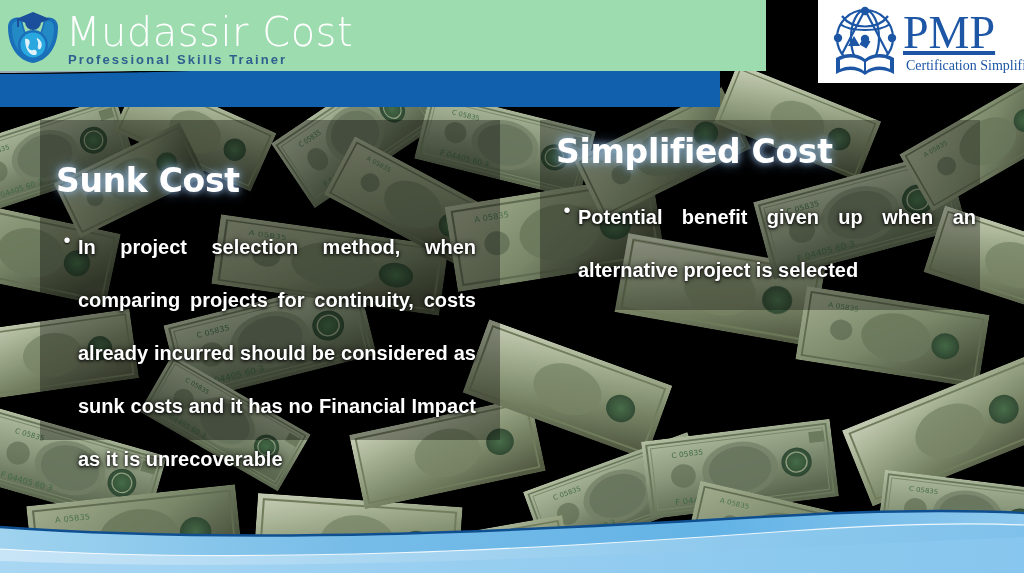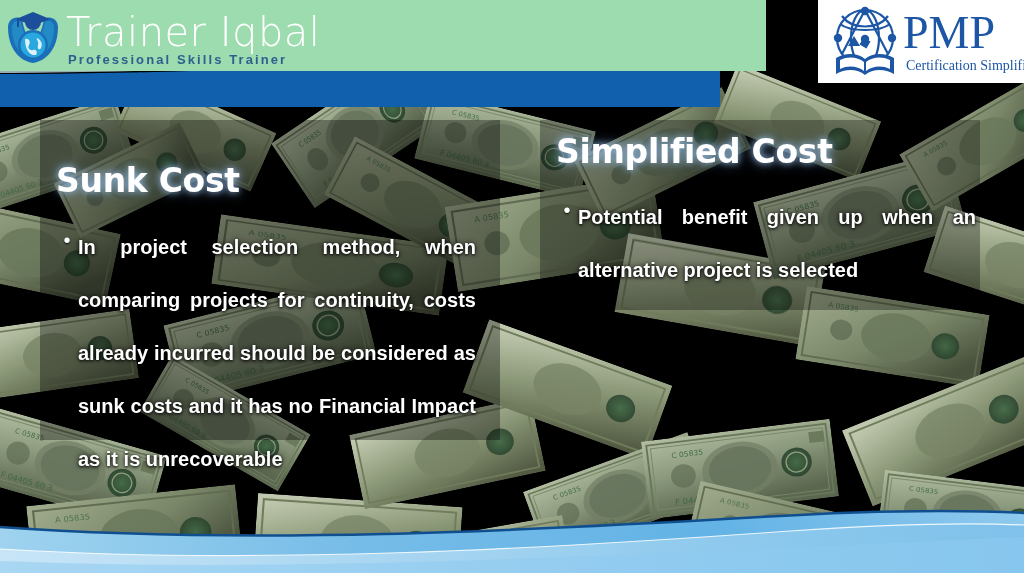--- a/index.html
+++ b/index.html
@@ -65,21 +65,21 @@
     position:absolute; left:818px; top:0;
     width:206px; height:83px;
     background:#ffffff;
     z-index:7;
   }
   .pmp-mark { position:absolute; left:12px; top:6px; width:70px; height:72px; }
   .pmp-word {
     position:absolute; left:85px; top:8px;
     font-family:"Liberation Serif", serif;
     font-size:46px; line-height:50px;
-    color:#1c56a5; letter-spacing:0px; font-weight:normal;
+    color:#1c56a5; letter-spacing:0px; font-weight:normal;text-decoration:underline;
   }
   .pmp-tag {
     position:absolute; left:88px; top:58px;
     font-family:"Liberation Serif", serif;
     font-size:14px; line-height:16px;
     color:#1c56a5; white-space:nowrap;
   }
 
   
   .col { position:absolute; z-index:4; }
@@ -232,21 +232,21 @@
       <path d="M4,22 C4,14 12,10 18,14 C20,26 24,34 29,38 C34,34 38,26 40,14 C46,10 54,14 54,22 C54,44 42,56 29,58 C16,56 4,44 4,22 Z" fill="#1b6fb8"></path>
       <path d="M8,23 C8,17 13,14 17,17 C19,28 23,35 29,39 C35,35 39,28 41,17 C45,14 50,17 50,23 C50,42 40,52 29,54 C18,52 8,42 8,23 Z" fill="#2aa1cf" opacity="0.55"></path>
       <circle cx="29" cy="40" r="15" fill="#1b6fb8"></circle>
       <circle cx="29" cy="40" r="12.5" fill="#29a8e0"></circle>
       <path d="M21,34 C25,33 27,37 25,40 C23,43 26,46 29,45 C32,44 34,47 32,50 C27,51 21,46 21,34 Z" fill="#ffffff" opacity="0.85"></path>
       <path d="M33,33 C37,35 39,39 37,43 C35,46 33,44 34,40 C35,36 32,35 33,33 Z" fill="#ffffff" opacity="0.85"></path>
       <circle cx="29" cy="17" r="8" fill="#1b4e9b"></circle>
       <path d="M12,14 L29,7 L46,14 L29,21 Z" fill="#1b4e9b"></path>
       <path d="M13,14 L13,22 L15,22 L15,14 Z" fill="#1b4e9b"></path>
     </svg>
-    <div class="banner-title">Trainer Iqbal</div>
+    <div class="banner-title">Mudassir Cost</div>
     <div class="banner-sub">Professional Skills Trainer</div>
   </div>
 
   <div class="pmp-box">
     <svg class="pmp-mark" viewBox="0 0 70 72">
       <g fill="none" stroke="#1c56a5" stroke-width="2.2">
         <circle cx="35" cy="32" r="28"></circle>
         <ellipse cx="35" cy="32" rx="14" ry="28"></ellipse>
         <path d="M10,18 C20,26 50,26 60,18"></path>
         <path d="M7,32 L63,32" opacity="0"></path>

